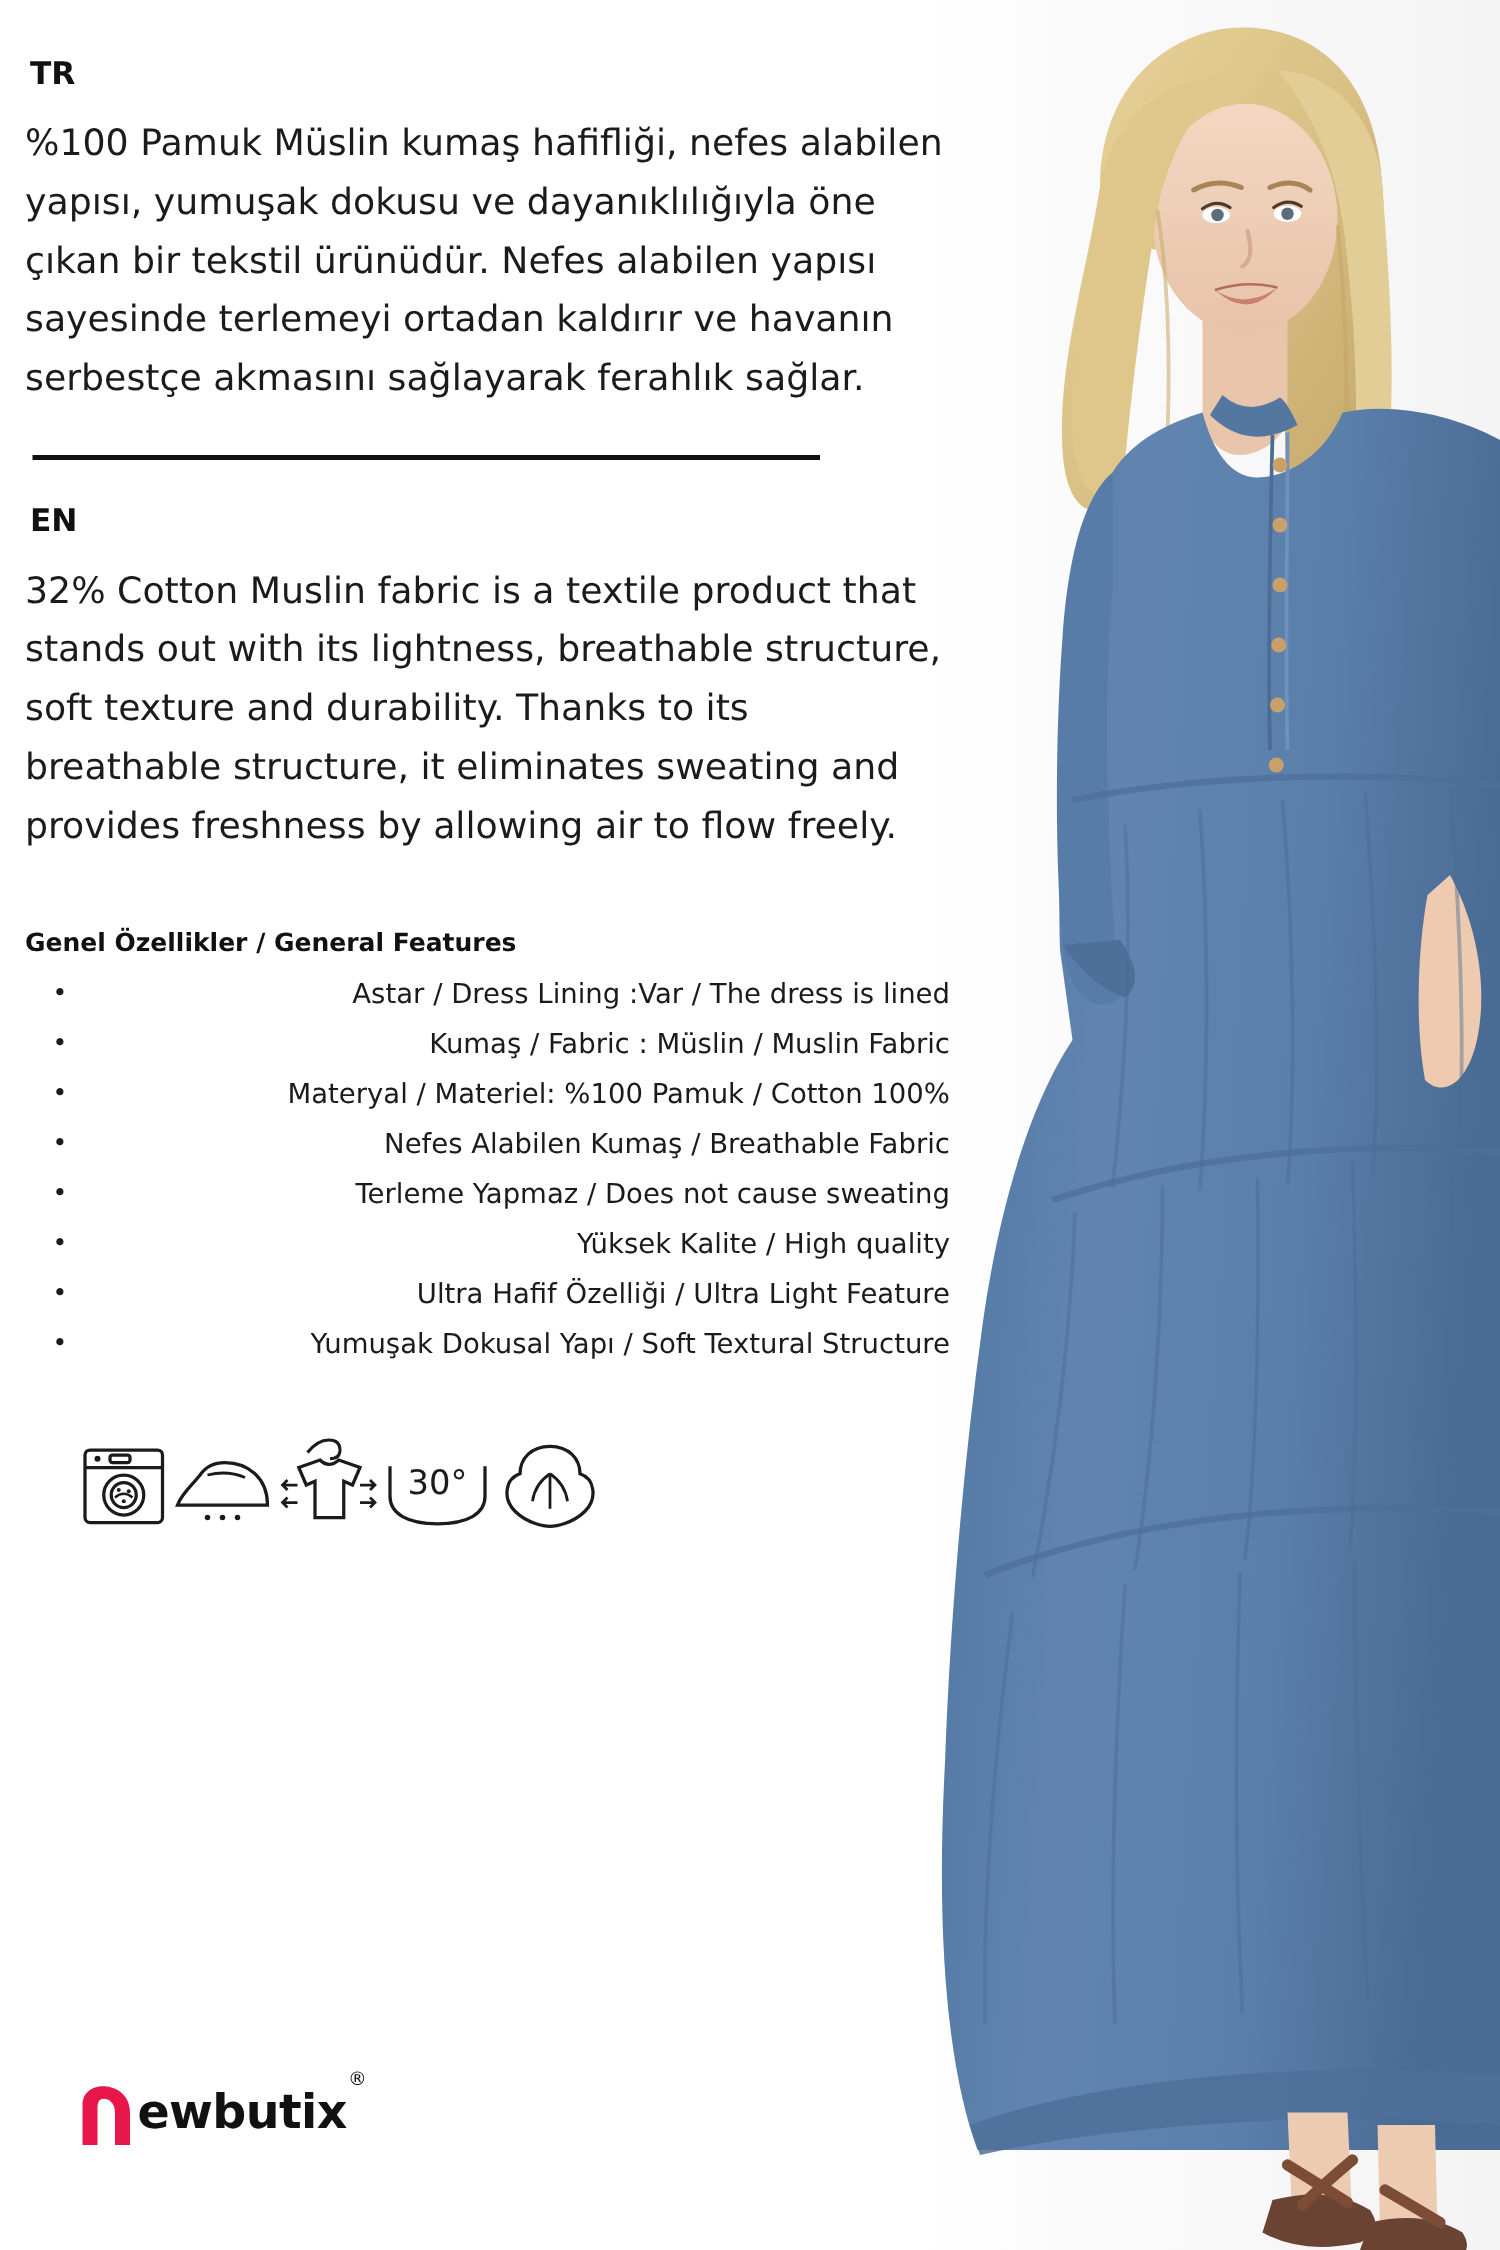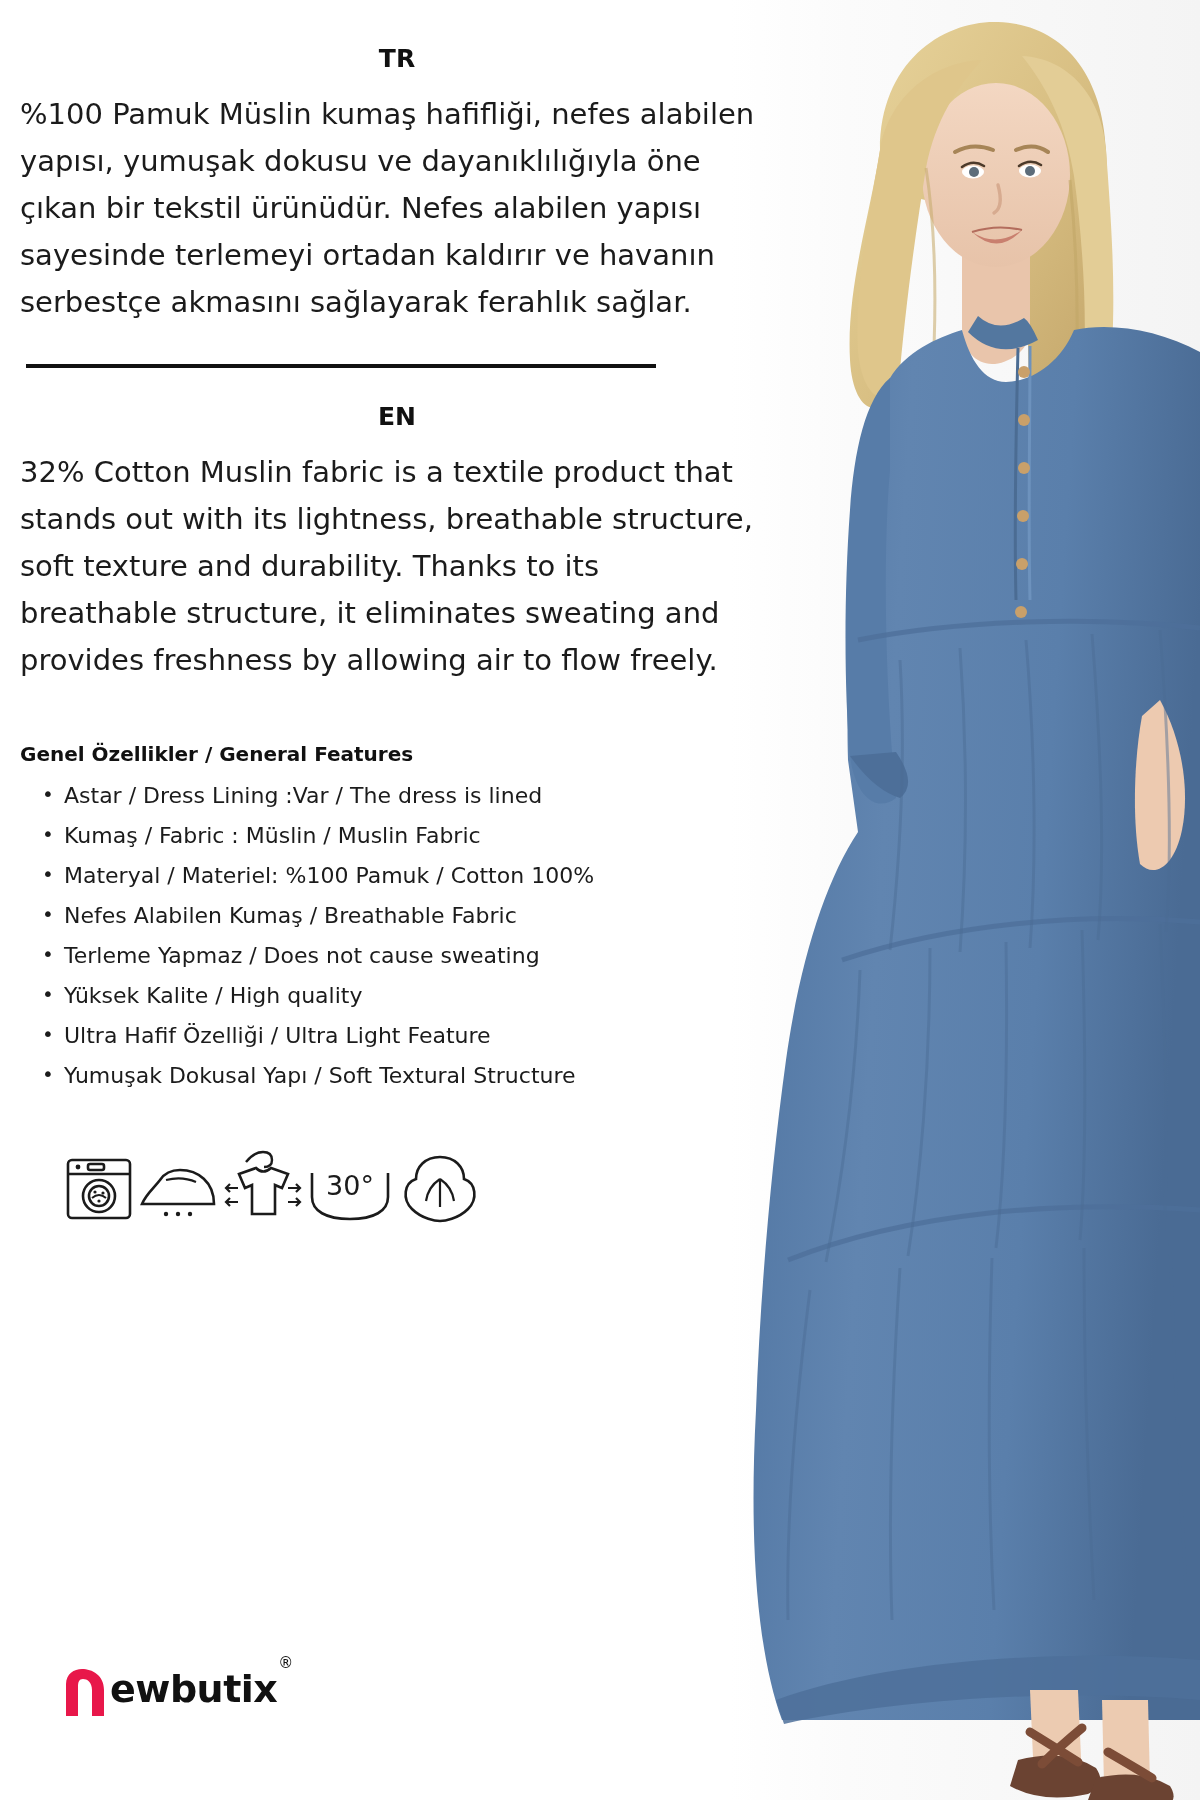--- a/index.html
+++ b/index.html
@@ -41,22 +41,21 @@
     font-weight: bold;
     letter-spacing: 0.5px;
     color: #111;
     margin: 0 0 28px 0;
   }
 
   .lang {
     font-size: 25px;
     font-weight: bold;
     color: #111;
-    margin: 0 0 18px 14px;
-    text-align: center;
+    margin: 0 0 18px 4px;
   }
 
   .para {
     font-size: 29px;
     line-height: 1.62;
     color: #1b1b1b;
     margin: 0;
     max-width: 740px;
   }
 
@@ -77,20 +76,21 @@
   ul.features {
     margin: 0;
     padding-left: 44px;
     list-style: none;
   }
   ul.features li {
     font-size: 22px;
     line-height: 1.82;
     color: #1b1b1b;
     position: relative;
+    text-align: right;
   }
   ul.features li::before {
     content: "\2022";
     position: absolute;
     left: -22px;
     top: 0;
     font-size: 20px;
     color: #1b1b1b;
   }
 

